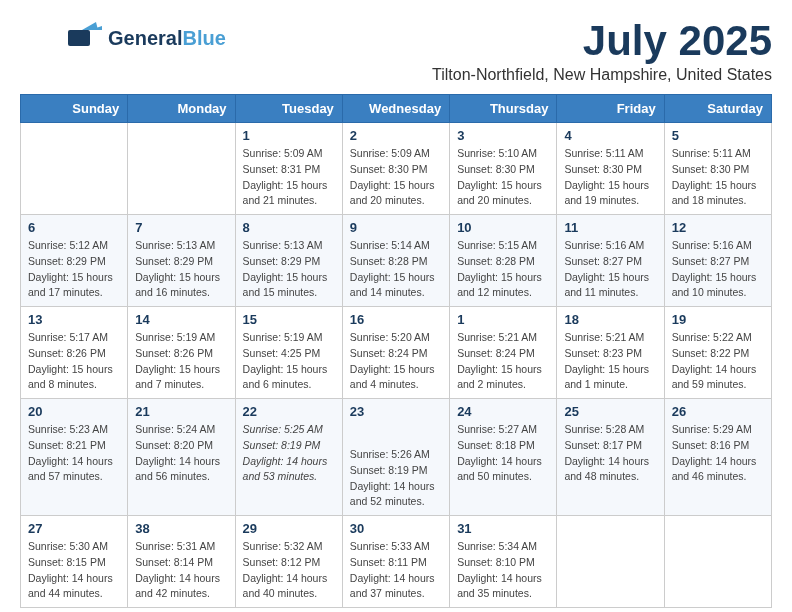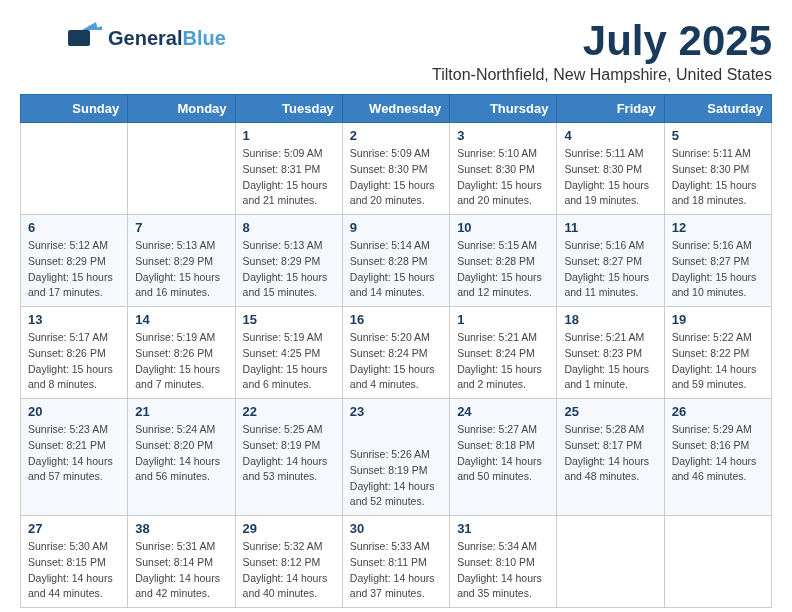--- a/index.html
+++ b/index.html
@@ -270,21 +270,21 @@
         </td>
         <td>
           <span class="day-number">21</span>
           <div class="day-info" style="white-space: pre-line;">Sunrise: 5:24 AM
 Sunset: 8:20 PM
 Daylight: 14 hours
 and 56 minutes.</div>
         </td>
         <td>
           <span class="day-number">22</span>
-          <div class="day-info" style="white-space: pre-line;">Sunrise: 5:25 AM
+          <div class="day-info" style="white-space: pre-line; font-style: italic;">Sunrise: 5:25 AM
 Sunset: 8:19 PM
 Daylight: 14 hours
 and 53 minutes.</div>
         </td>
         <td>
           <span class="day-number">23</span>
           <div class="day-info" style="white-space: pre-line; margin-top: 28px;">Sunrise: 5:26 AM
 Sunset: 8:19 PM
 Daylight: 14 hours
 and 52 minutes.</div>

